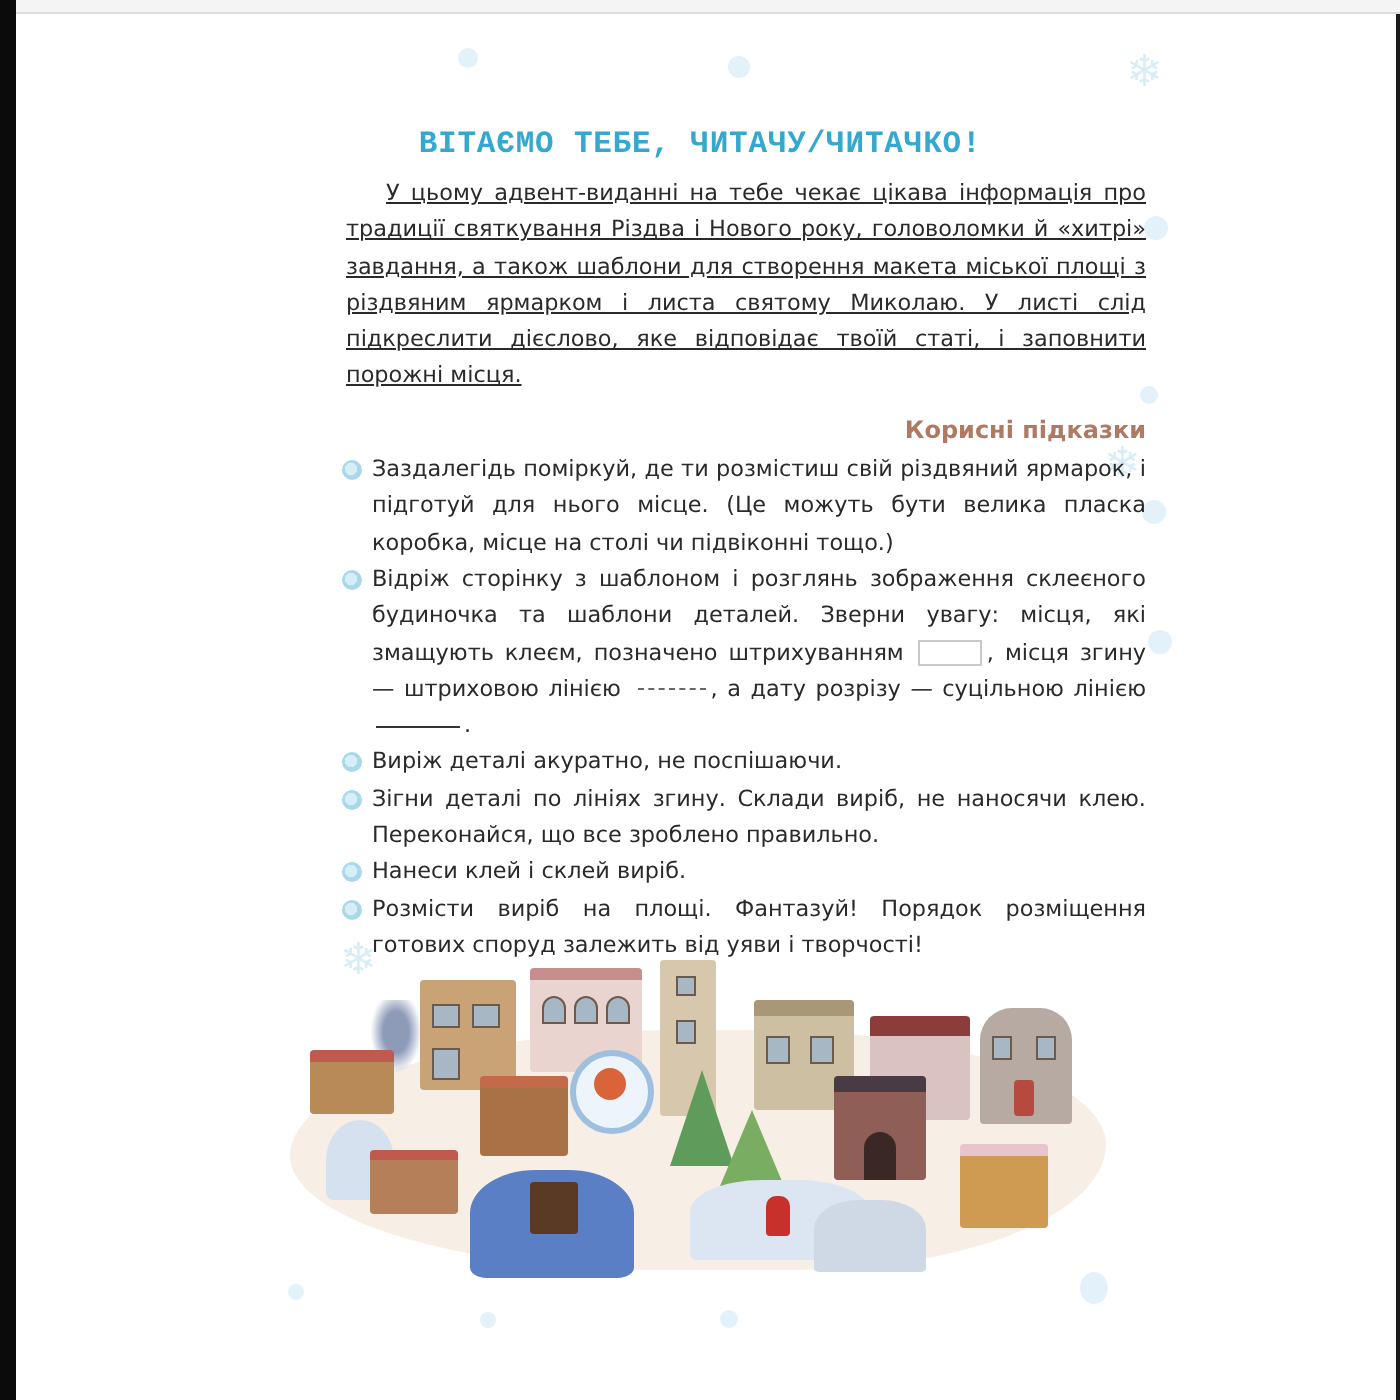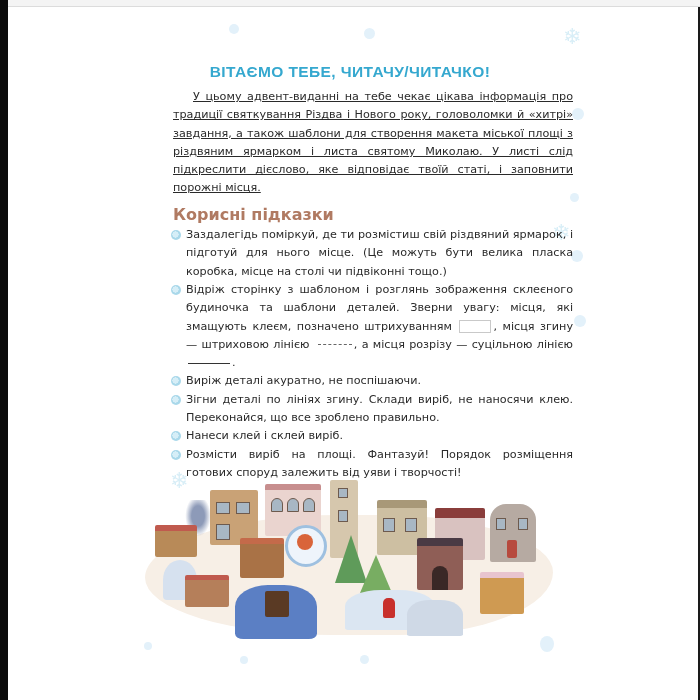--- a/index.html
+++ b/index.html
@@ -11,31 +11,31 @@
   .frame-right { position: absolute; right: 0; top: 7px; width: 2px; height: 693px; background: #1a1a1a; }
 
   .page { position: absolute; left: 8px; top: 7px; width: 690px; height: 693px; background: #ffffff; }
 
   .deco { position: absolute; }
   .dot { border-radius: 50%; background: #e3f1fa; }
   .flake { color: #d8eef7; font-size: 22px; line-height: 1; font-family: "DejaVu Sans", sans-serif; }
 
   .title {
     position: absolute; left: 0; width: 700px; top: 63px; text-align: center;
-    color: #35a8cf; font-size: 15.5px; letter-spacing: 0.4px; font-family: Liberation Sans, sans-serif;
+    color: #35a8cf; font-size: 15.5px; letter-spacing: 0.4px; font-family: Liberation Mono, monospace;
   }
 
   .content {
     position: absolute; left: 173px; width: 400px; top: 88px;
     color: #2a2a2a; font-family: "DejaVu Sans", sans-serif; font-size: 11.2px; line-height: 18.3px;
   }
   .para { text-align: justify; text-indent: 20px; text-decoration: underline; }
 
   .subtitle {
-    text-align: left; color: #b07a62; font-size: 16px; margin: 8px 0 2px 0;
+    text-align: right; color: #b07a62; font-size: 12px; margin: 8px 0 2px 0;
   }
 
   .tips { list-style: none; margin-top: 0; }
   .tip { position: relative; padding-left: 13px; text-align: justify; }
   .tip-icon {
     position: absolute; left: -2px; top: 4px; width: 10px; height: 10px; border-radius: 50%;
     background: radial-gradient(circle at 45% 45%, #d6eef7 0 40%, #a9d8ea 41% 100%);
   }
 
   .hatch-box { display: inline-block; width: 32px; height: 13px; border: 1px solid #c9c9c9; vertical-align: middle; margin: 0 2px; }
@@ -86,21 +86,21 @@
 
   <ul class="tips">
     <li class="tip">
       <span class="tip-icon"></span>
       <span>Заздалегідь поміркуй, де ти розмістиш свій різдвяний ярмарок, і підготуй для нього місце. (Це можуть бути велика пласка коробка, місце на столі чи підвіконні тощо.)</span>
     </li>
     <li class="tip">
       <span class="tip-icon"></span>
       <span>Відріж сторінку з шаблоном і розглянь зображення склеєного будиночка та шаблони деталей. Зверни увагу: місця, які змащують клеєм, позначено штрихуванням</span>
       <span class="hatch-box"></span><span>, місця згину — штриховою лінією</span>
-      <span class="dash-sample"></span><span>, а місця розрізу — суцільною лінією</span>
+      <span class="dash-sample"></span><span>, а дату розрізу — суцільною лінією</span>
       <span class="solid-sample"></span><span>.</span>
     </li>
     <li class="tip">
       <span class="tip-icon"></span>
       <span>Виріж деталі акуратно, не поспішаючи.</span>
     </li>
     <li class="tip">
       <span class="tip-icon"></span>
       <span>Зігни деталі по лініях згину. Склади виріб, не наносячи клею. Переконайся, що все зроблено правильно.</span>
     </li>

